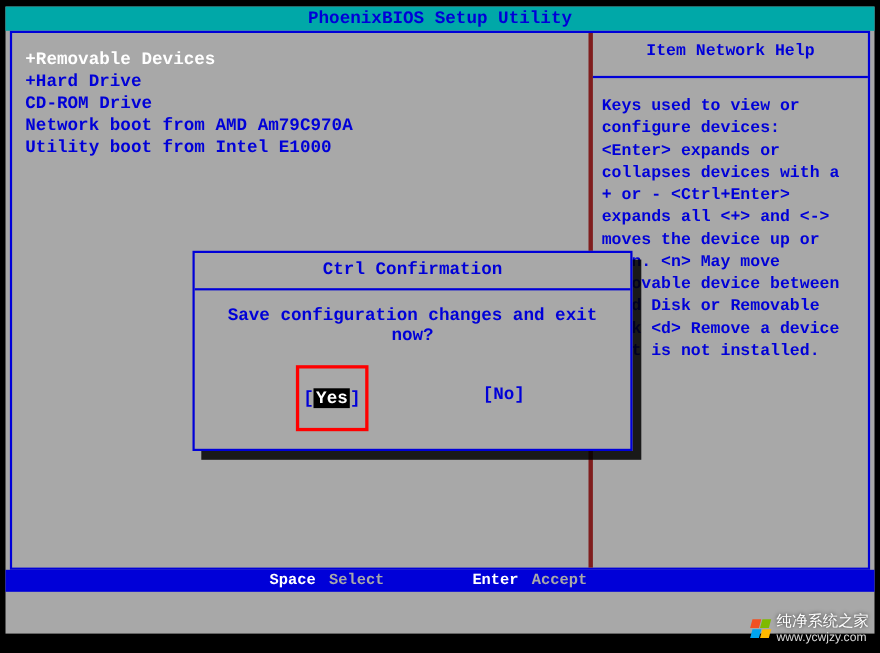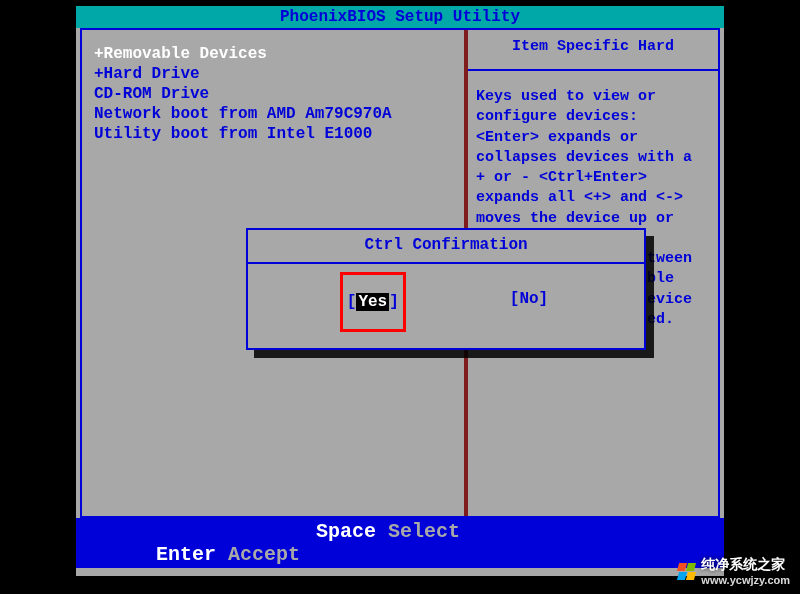--- a/index.html
+++ b/index.html
@@ -6,21 +6,21 @@
     body {
       font-family: 'Courier New', monospace;
       font-weight: bold;
       width: 800px;
       height: 594px;
       background: #000;
       overflow: hidden;
       position: relative;
     }
     .bios-container {
-      width: 648px;
+      width: 790px;
       height: 570px;
       margin: 6px auto 0;
       background: #a8a8a8;
       position: relative;
     }
     .title-bar {
       background: #00a8a8;
       color: #0000d8;
       text-align: center;
       padding: 2px 0;
@@ -76,22 +76,21 @@
     }
     .help-body {
       padding: 16px 8px;
       line-height: 1.35;
     }
     .footer-bar {
       background: #0000d8;
       color: #ffffff;
       display: flex;
       padding: 2px 0;
-      font-size: 20px;
-      flex-direction: column;
+      font-size: 14px;
     }
     .footer-item {
       display: flex;
       gap: 12px;
     }
     .footer-key { color: #ffffff; }
     .footer-label { color: #a8a8a8; }
     .dialog-overlay {
       position: absolute;
       top: 222px;
@@ -134,21 +133,21 @@
       color: #fff;
       padding: 0 2px;
     }
     .watermark {
       position: absolute;
       bottom: 8px;
       right: 10px;
       color: #fff;
       font-family: sans-serif;
       font-size: 14px;
-      font-weight: bold;
+      font-weight: normal;
       display: flex;
       align-items: center;
       gap: 6px;
       text-shadow: 0 0 4px rgba(0,0,0,0.8);
     }
     .wm-logo {
       display: grid;
       grid-template-columns: 8px 8px;
       grid-gap: 1px;
     }
@@ -164,21 +163,21 @@
 
   <div class="content-area">
     <div class="main-panel">
       <div class="device-item highlighted">+Removable Devices</div>
       <div class="device-item">+Hard Drive</div>
       <div class="device-item"> CD-ROM Drive</div>
       <div class="device-item"> Network boot from AMD Am79C970A</div>
       <div class="device-item"> Utility boot from Intel E1000</div>
     </div>
     <div class="help-panel">
-      <div class="help-title">Item Specific Hard</div>
+      <div class="help-title">Item Network Help</div>
       <div class="help-body">Keys used to view or configure devices:
 &lt;Enter&gt; expands or collapses devices with a + or -
 &lt;Ctrl+Enter&gt; expands all
 &lt;+&gt; and &lt;-&gt; moves the device up or down.
 &lt;n&gt; May move removable device between Hard Disk or Removable Disk
 &lt;d&gt; Remove a device that is not installed.</div>
     </div>
   </div>
 
   <div class="footer-bar">
@@ -187,20 +186,21 @@
       <span class="footer-label">Select</span>
     </div>
     <div class="footer-item" style="margin-left:80px">
       <span class="footer-key">Enter</span>
       <span class="footer-label">Accept</span>
     </div>
   </div>
 
   <div class="dialog-overlay">
     <div class="dialog-title">Ctrl Confirmation</div>
+    <div class="dialog-body">Save configuration changes and exit now?</div>
     <div class="dialog-buttons">
       <div class="dlg-btn selected">[<span class="inner">Yes</span>]</div>
       <div class="dlg-btn">[<span>No</span>]</div>
     </div>
   </div>
 </div>
 
 <div class="watermark">
   <div class="wm-logo">
     <span style="background:#f25022"></span>

